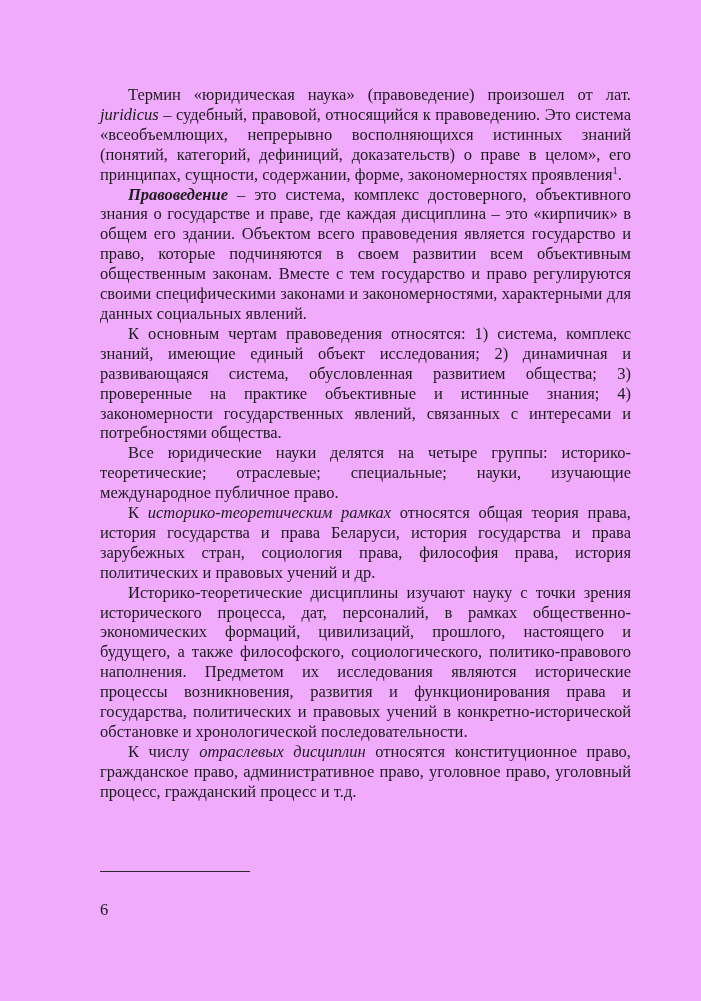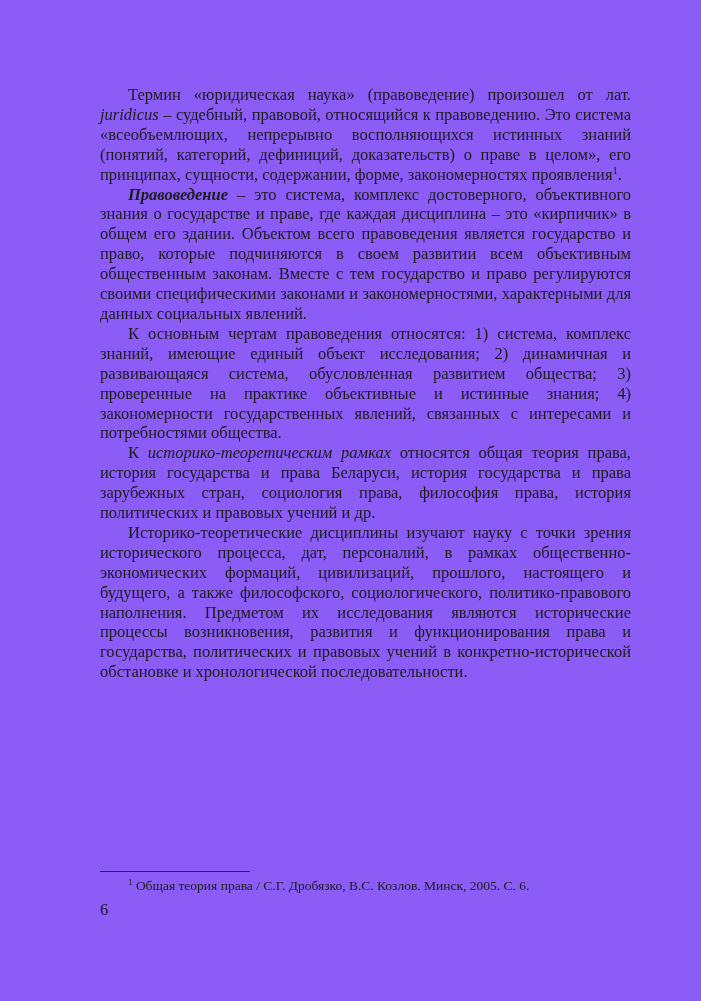--- a/index.html
+++ b/index.html
@@ -4,21 +4,21 @@
 <style>
   html, body {
     margin: 0;
     padding: 0;
     background: #ffffff;
   }
   .page {
     position: relative;
     width: 701px;
     height: 1001px;
-    background: #8b5cf6;
+    background: #f0abfc;
     font-family: "Liberation Serif", serif;
     color: #1c1c1c;
     overflow: hidden;
   }
   .text-block {
     position: absolute;
     left: 100px;
     top: 85px;
     width: 531px;
     font-size: 16.5px;
@@ -67,25 +67,24 @@
 </style>
 </head>
 <body>
 
 <div class="page">
 
   <div class="text-block" id="body-container">
       <p><span class="n">Термин «юридическая наука» (правоведение) произошел от лат. </span><span class="i">juridicus</span><span class="n"> – судебный, правовой, относящийся к правоведению. Это система «всеобъемлющих, непрерывно восполняющихся истинных знаний (понятий, категорий, дефиниций, доказательств) о праве в целом», его принципах, сущности, содержании, форме, закономерностях проявления</span><span class="sup">1</span><span class="n">.</span></p>
       <p><span class="bi">Правоведение</span><span class="n"> – это система, комплекс достоверного, объективного знания о государстве и праве, где каждая дисциплина – это «кирпичик» в общем его здании. Объектом всего правоведения является государство и право, которые подчиняются в своем развитии всем объективным общественным законам. Вместе с тем государство и право регулируются своими специфическими законами и закономерностями, характерными для данных социальных явлений.</span></p>
       <p><span class="n">К основным чертам правоведения относятся: 1) система, комплекс знаний, имеющие единый объект исследования; 2) динамичная и развивающаяся система, обусловленная развитием общества; 3) проверенные на практике объективные и истинные знания; 4) закономерности государственных явлений, связанных с интересами и потребностями общества.</span></p>
+      <p><span class="n">Все юридические науки делятся на четыре группы: историко-теоретические; отраслевые; специальные; науки, изучающие международное публичное право.</span></p>
       <p><span class="n">К </span><span class="i">историко-теоретическим рамках</span><span class="n"> относятся общая теория права, история государства и права Беларуси, история государства и права зарубежных стран, социология права, философия права, история политических и правовых учений и др.</span></p>
       <p><span class="n">Историко-теоретические дисциплины изучают науку с точки зрения исторического процесса, дат, персоналий, в рамках общественно-экономических формаций, цивилизаций, прошлого, настоящего и будущего, а также философского, социологического, политико-правового наполнения. Предметом их исследования являются исторические процессы возникновения, развития и функционирования права и государства, политических и правовых учений в конкретно-исторической обстановке и хронологической последовательности.</span></p>
+      <p><span class="n">К числу </span><span class="i">отраслевых дисциплин</span><span class="n"> относятся конституционное право, гражданское право, административное право, уголовное право, уголовный процесс, гражданский процесс и т.д.</span></p>
     </div>
 
   <div class="footnote-rule"></div>
 
-  <div class="footnote">
-    <span class="sup">1</span><span> Общая теория права / С.Г. Дробязко, В.С. Козлов. Минск, 2005. С. 6.</span>
-  </div>
 
   <div class="page-number">6</div>
 
 </div>
 
 </body></html>

